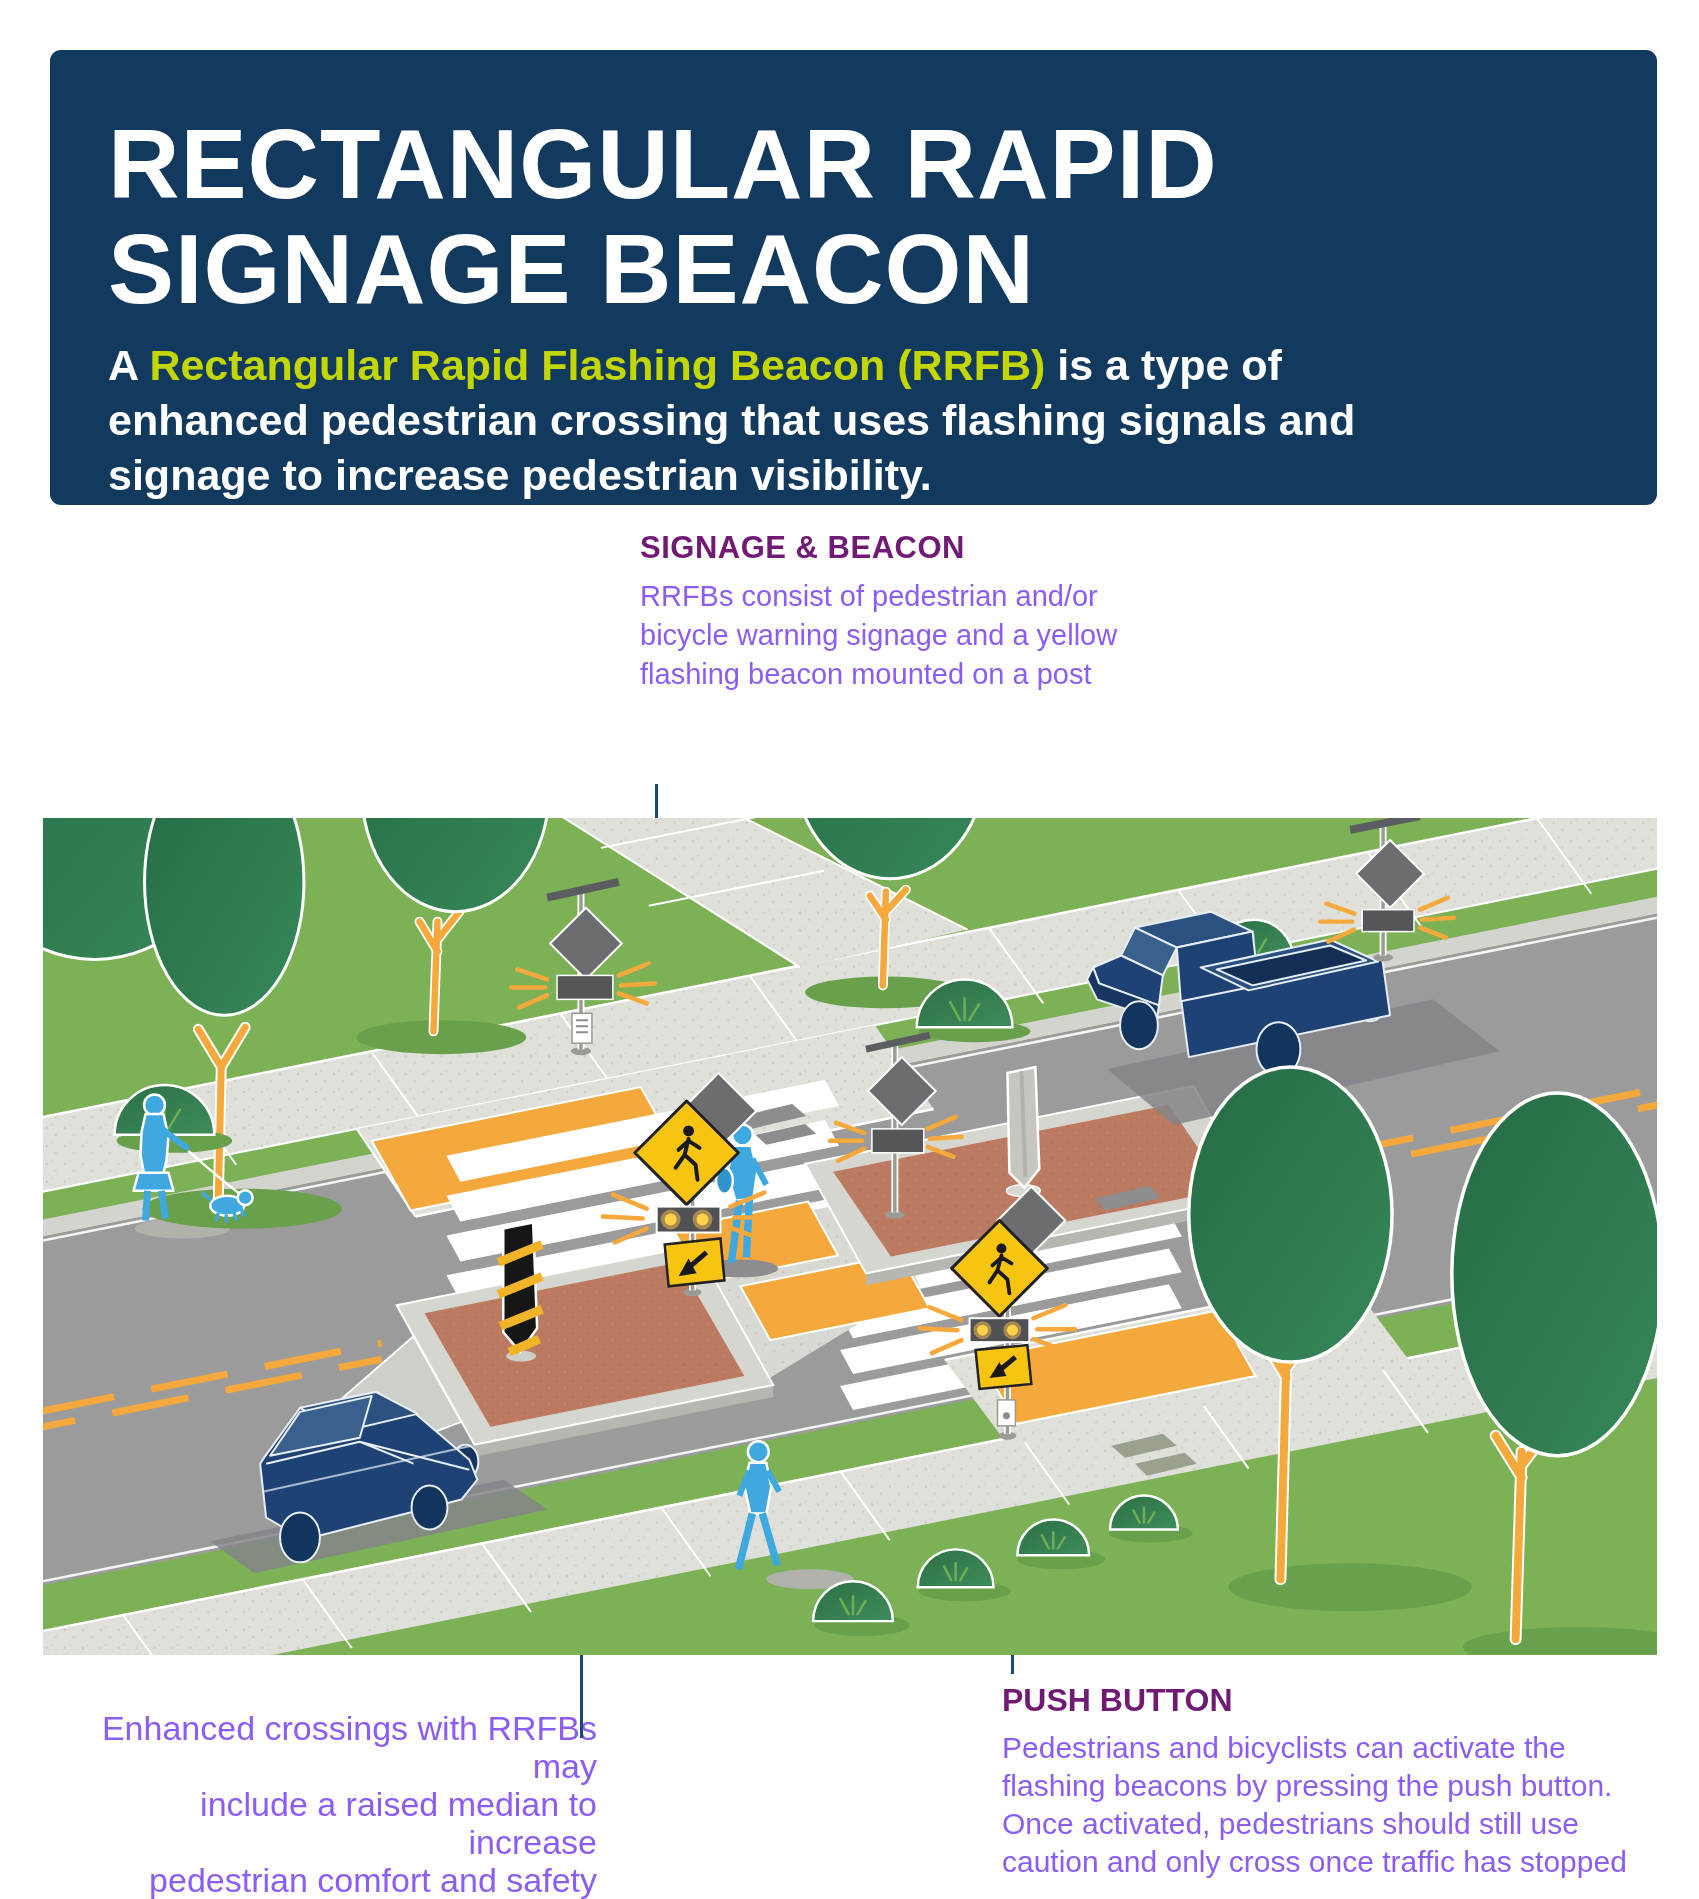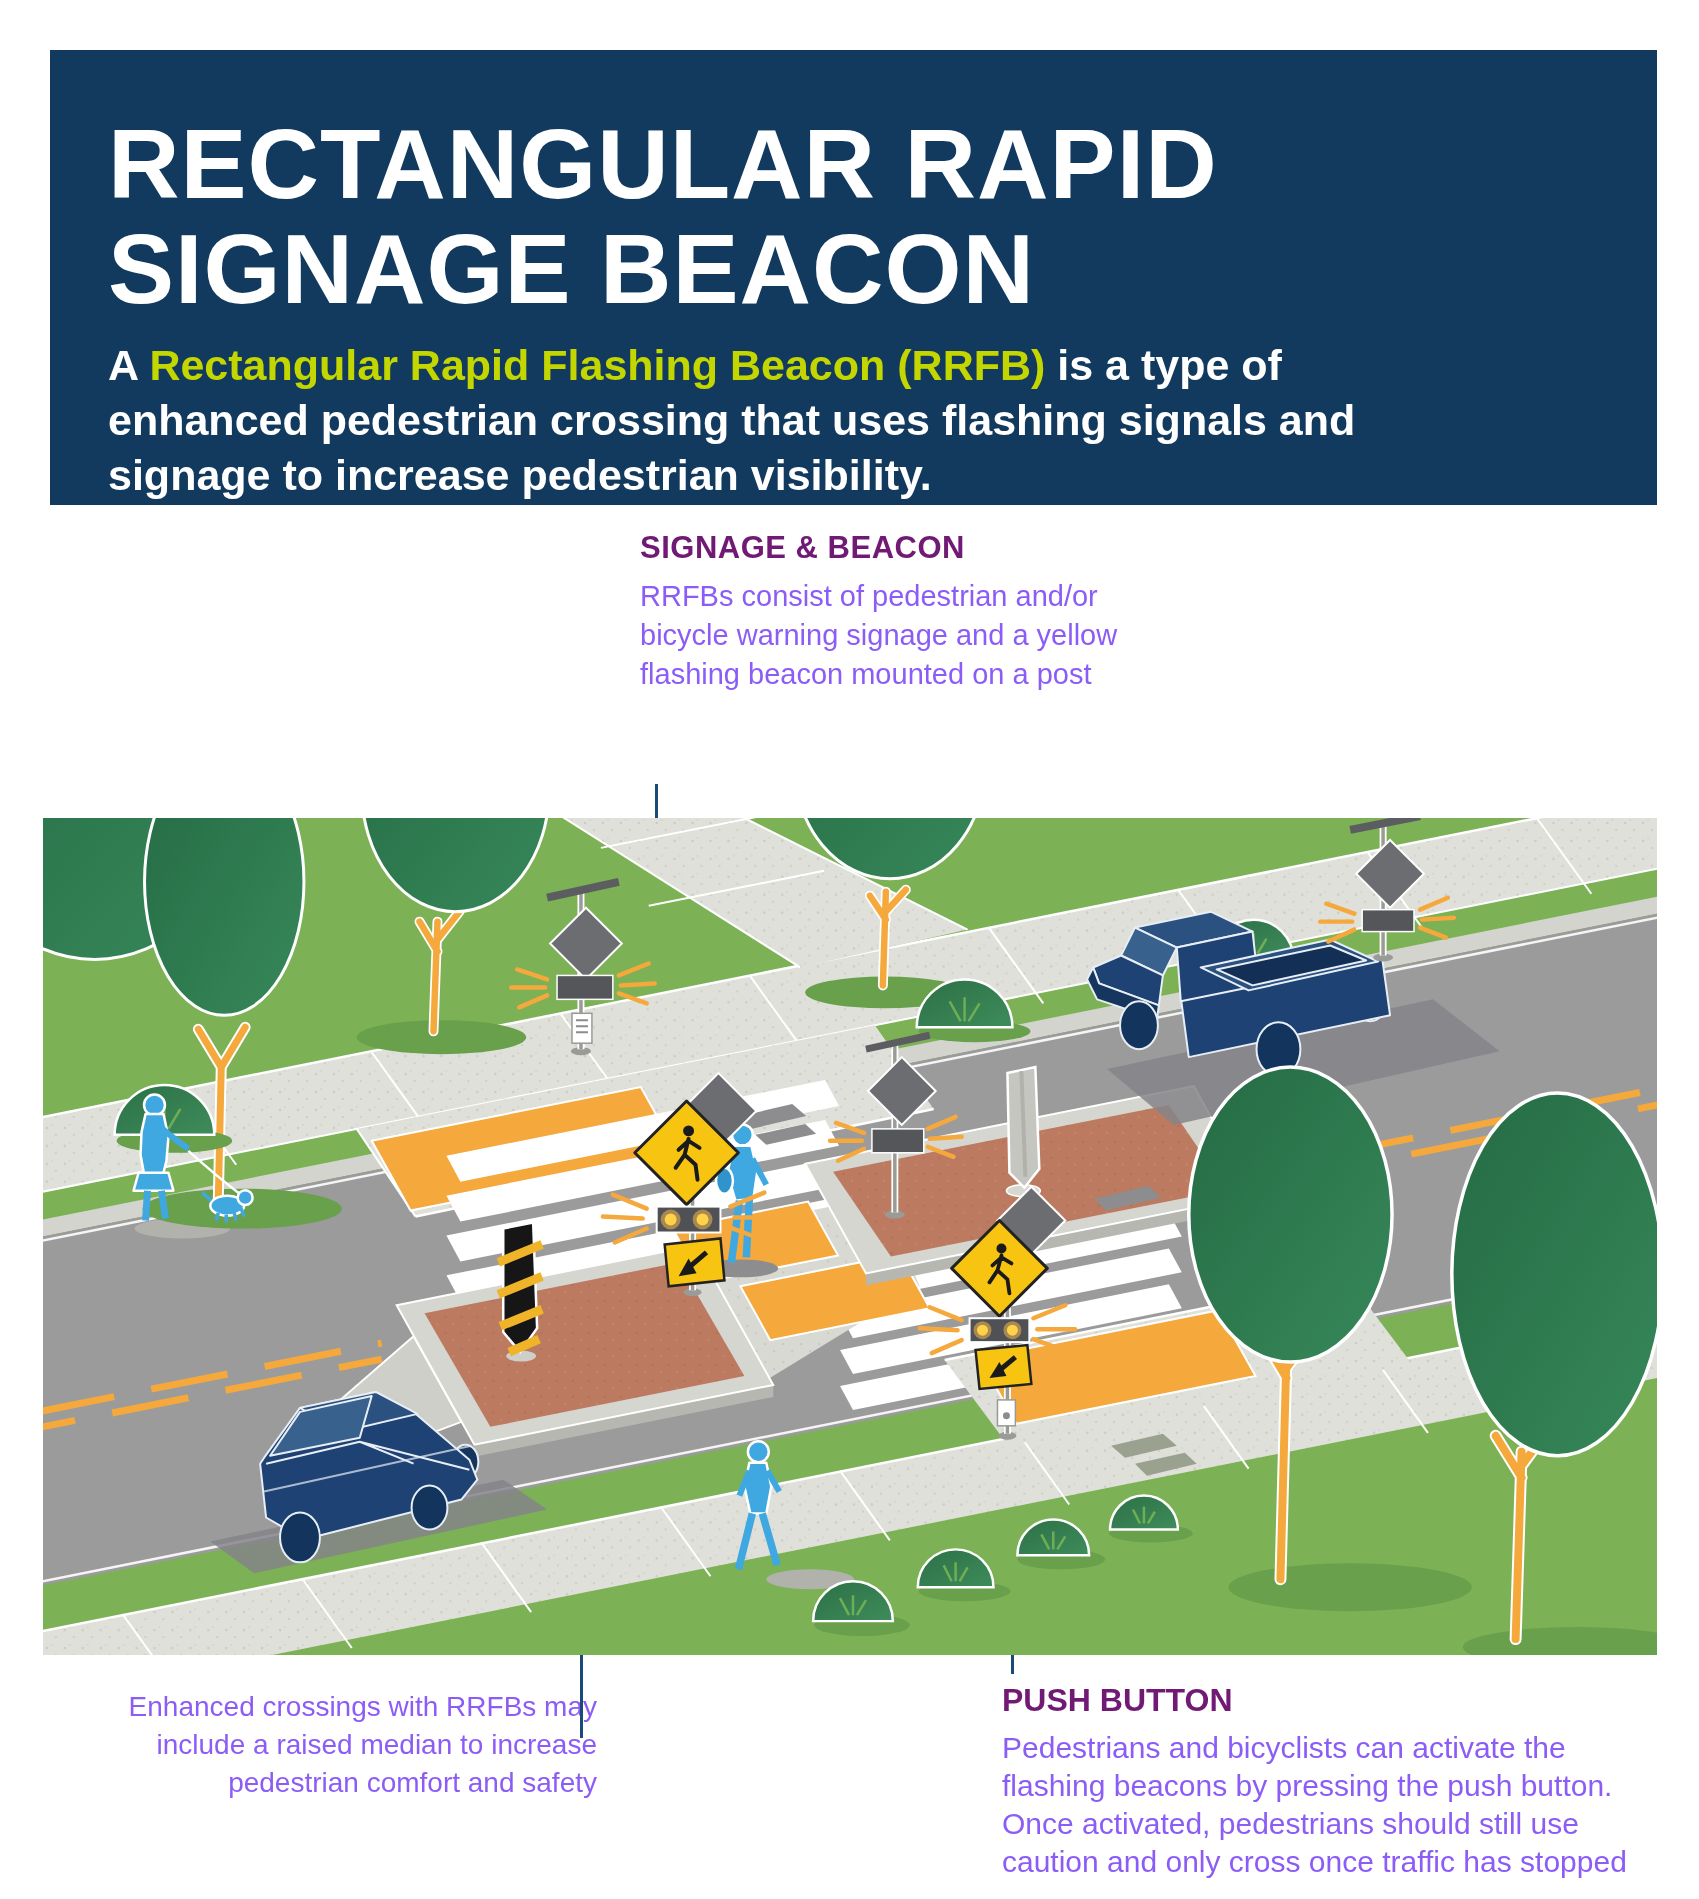--- a/index.html
+++ b/index.html
@@ -1,37 +1,37 @@
 <!DOCTYPE html>
 <html><head>
 <meta charset="utf-8">
 <style>
   * { margin:0; padding:0; box-sizing:border-box; }
   body { background:#ffffff; font-family:"Liberation Sans", sans-serif; }
   .page { position:relative; width:1699px; height:1899px; background:#fff; overflow:hidden; }
 
   
-  .hero { position:absolute; left:50px; top:50px; width:1607px; height:455px; background:#113a5e; }
+  .hero { position:absolute; left:50px; top:50px; width:1607px; height:455px; background:#113a5e;border-radius:11px; }
   .hero h1 { position:absolute; left:58px; top:62px; color:#ffffff; font-size:99px; line-height:1.06;
              font-weight:800; letter-spacing:1px; white-space:pre; }
   .hero h1 span { display:block; }
   .hero .intro { position:absolute; left:58px; top:288px; width:1290px; color:#ffffff;
                  font-size:43px; line-height:55px; font-weight:700; }
   .hero .intro .hl { color:#c3d600; font-weight:700; }
 
   
   .callout { position:absolute; }
   .callout .ctitle { color:#701a75; font-weight:700; }
   .callout .cbody  { color:#8b5cf6; white-space:pre-line; }
   .callout-signage { left:640px; top:530px; width:540px; }
   .callout-signage .ctitle { font-size:31px; letter-spacing:.5px; }
   .callout-signage .cbody  { margin-top:11px; font-size:29px; line-height:39px; }
   .callout-refuge { left:75px; top:1682px; width:522px; text-align:right; }
   .callout-refuge .ctitle { font-size:32px; }
-  .callout-refuge .cbody  { margin-top:6px; font-size:28px; line-height:38px; }
+  .callout-refuge .cbody  { margin-top:27px; font-size:34px; line-height:38px; }
   .callout-push { left:1002px; top:1682px; width:700px; }
   .callout-push .ctitle { font-size:32px; }
   .callout-push .cbody  { margin-top:10px; font-size:30px; line-height:38px; }
 
   
   .vline { position:absolute; width:3px; background:#1c4a78; }
   .ahead { position:absolute; width:0; height:0; border-left:10px solid transparent; border-right:10px solid transparent; }
   .ahead.down { border-top:15px solid #1c4a78; }
   .ahead.up   { border-bottom:15px solid #1c4a78; }
 

